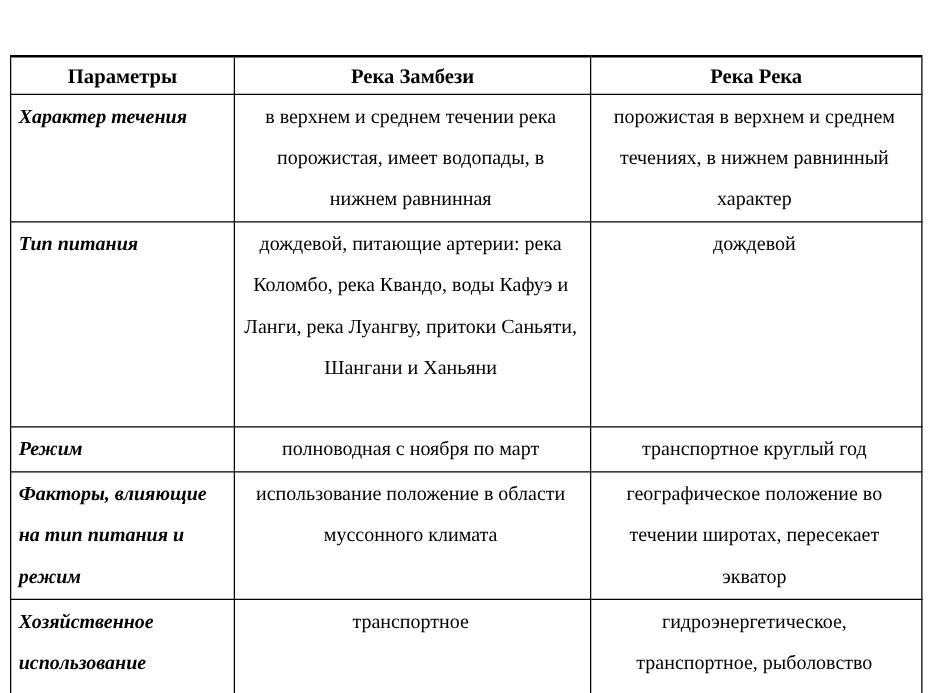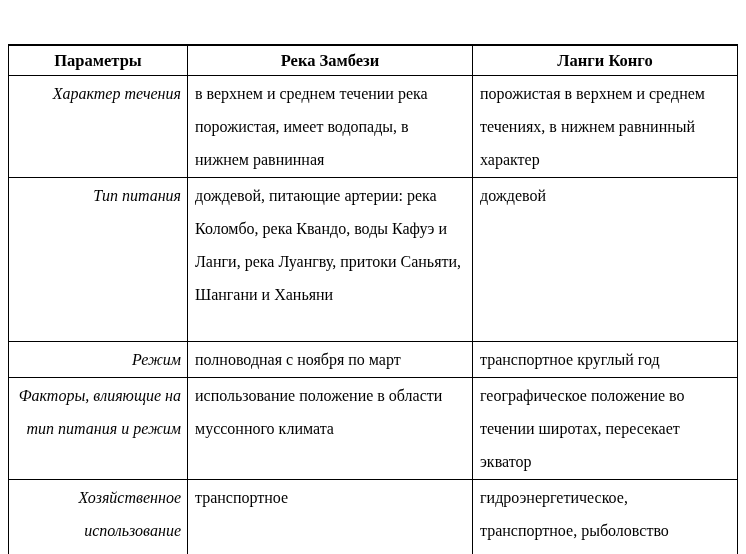--- a/index.html
+++ b/index.html
@@ -31,28 +31,28 @@
     border-top: 2px solid #000000;
     font-weight: bold;
     font-style: normal;
     text-align: center;
     vertical-align: middle;
     padding: 3px 4px;
     font-size: 16.5px;
     line-height: 1.3;
   }
   td.param {
-    font-weight: normal;
+    font-weight: bold;
     font-style: italic;
-    text-align: right;
+    text-align: left;
     padding: 1px 6px;
     line-height: 33px;
   }
   td.val {
-    text-align: left;
+    text-align: center;
     padding: 1px 10px 1px 7px;
     line-height: 33px;
   }
   tr.hdr  { height: 30px;  }
   tr.r0   { height: 100px; }
   tr.r1   { height: 164px; }
   tr.r2   { height: 30px;  }
   tr.r3   { height: 100px; }
   tr.r4   { height: 109px;  }
   tr.r4 td {
@@ -65,21 +65,21 @@
 <table class="doc-table">
   <colgroup>
     <col style="width:179px">
     <col style="width:285px">
     <col style="width:265px">
   </colgroup>
   <thead>
     <tr class="hdr">
       <th>Параметры</th>
       <th>Река Замбези</th>
-      <th>Ланги Конго</th>
+      <th>Река Река</th>
     </tr>
   </thead>
   <tbody>
     <tr class="r0">
       <td class="param">Характер течения</td>
       <td class="val">в верхнем и среднем течении река порожистая, имеет водопады, в нижнем равнинная</td>
       <td class="val">порожистая в верхнем и среднем течениях, в нижнем равнинный характер</td>
     </tr>
     <tr class="r1">
       <td class="param">Тип питания</td>

